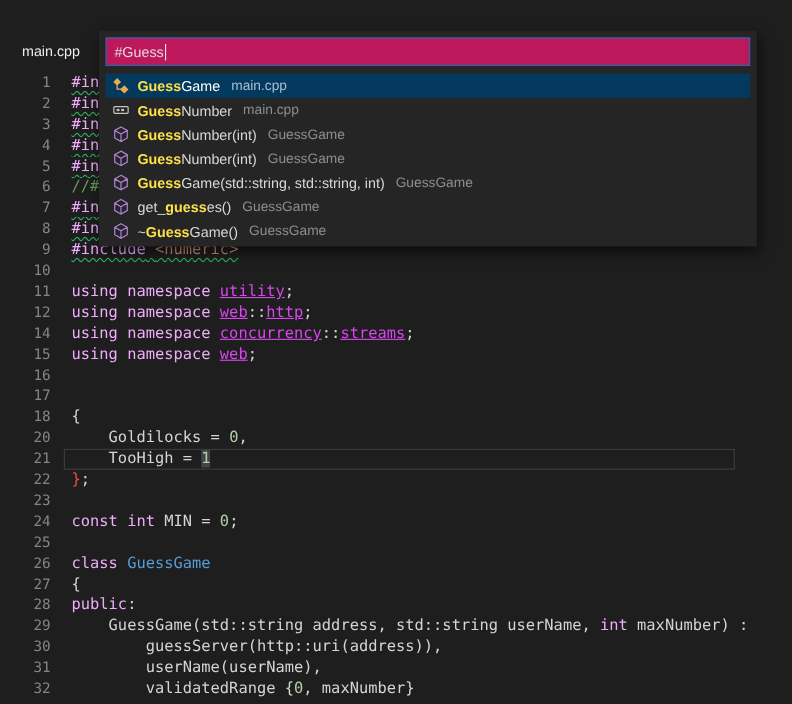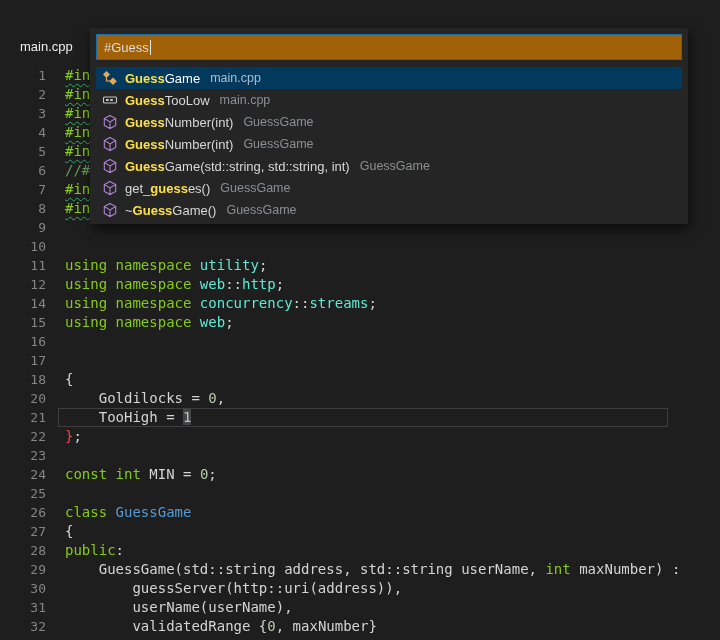--- a/index.html
+++ b/index.html
@@ -14,36 +14,36 @@
 
   
   .editor { position:absolute; top:38px; left:0; right:0; bottom:0; }
   .line { position:relative; display:flex; height:19px; line-height:19px; }
   .ln { flex:0 0 46px; text-align:right; color:#858585;
         font-family:"DejaVu Sans Mono", monospace; font-size:13px; user-select:none; }
   .code { padding-left:19px; white-space:pre;
           font-family:"DejaVu Sans Mono", monospace; font-size:14px; color:#d4d4d4; }
   .line.cur::after { content:""; position:absolute; left:58px; right:0; top:0; bottom:0;
                      border:1px solid #3e3e42; pointer-events:none; }
-  .tk-kw { color:#84cc16; }
-  .tk-ns { color:#5eead4; }
+  .tk-kw { color:#f0abfc; }
+  .tk-ns { color:#d946ef;text-decoration:underline; }
   .tk-ty { color:#569cd6; }
   .tk-nu { color:#b5cea8; }
   .tk-cm { color:#6a9955; }
   .tk-rd { color:#f44747; }
   .tk-st { color:#ce9178; }
   .tk-fg { color:#d4d4d4; }
   .hl   { background:#414449; }
   .sq   { text-decoration:underline; text-decoration-style:wavy;
           text-decoration-color:#2faf64; text-decoration-thickness:1px; text-underline-offset:3px; }
 
   
   .quick-open { position:absolute; top:0; left:90px; width:598px; background:#252526;
                 padding:6px 6px 3px 6px; box-shadow:2px 5px 12px rgba(0,0,0,.6); z-index:10; }
-  .qo-input { height:26px; background:#a16207; border:1px solid #1c6ca8; display:flex;
+  .qo-input { height:26px; background:#be185d; border:1px solid #1c6ca8; display:flex;
               align-items:center; padding:0 7px; color:#dcdcdc; font-size:13px; cursor:text; }
   .caret { display:inline-block; width:1px; height:15px; background:#e6e6e6; margin-left:1px; }
   .qo-list { margin-top:7px; }
   .qo-row { display:flex; align-items:center; height:22px; padding:0 6px; cursor:pointer; }
   .qo-row.selected { background:#04395e; }
   .qo-icon { flex:0 0 16px; height:16px; margin-right:7px; }
   .qo-icon svg { display:block; width:16px; height:16px; }
   .qo-label { font-size:13px; color:#d8d8d8; white-space:pre; }
   .qo-row.selected .qo-label { color:#ffffff; }
   .qo-label .match { color:#fde047; font-weight:bold; }
@@ -90,20 +90,21 @@
         <div class="line">
           <span class="ln">7</span>
           <span class="code"><span class="tk-kw sq">#in</span></span>
         </div>
         <div class="line">
           <span class="ln">8</span>
           <span class="code"><span class="tk-kw sq">#in</span></span>
         </div>
         <div class="line">
           <span class="ln">9</span>
+          <span class="code"><span class="tk-kw sq">#include</span><span class="tk-fg sq"> </span><span class="tk-st sq">&lt;numeric&gt;</span></span>
         </div>
         <div class="line">
           <span class="ln">10</span>
           <span class="code"></span>
         </div>
         <div class="line">
           <span class="ln">11</span>
           <span class="code"><span class="tk-kw">using namespace </span><span class="tk-ns">utility</span><span class="tk-fg">;</span></span>
         </div>
         <div class="line">
@@ -201,21 +202,21 @@
           <span class="qo-desc">main.cpp</span>
         </div>
         <div class="qo-row">
           <span class="qo-icon">
             <svg viewBox="0 0 16 16">
               <rect x="1.5" y="5" width="13" height="6" rx="1" fill="none" stroke="#c5c5c5" stroke-width="1.1"></rect>
               <rect x="4" y="7" width="2.6" height="2" fill="#c5c5c5"></rect>
               <rect x="8.2" y="7" width="2.6" height="2" fill="#c5c5c5"></rect>
             </svg>
           </span>
-          <span class="qo-label"><span class="match">Guess</span><span>TooLow</span></span>
+          <span class="qo-label"><span class="match">Guess</span><span>Number</span></span>
           <span class="qo-desc">main.cpp</span>
         </div>
         <div class="qo-row">
           <span class="qo-icon">
             <svg viewBox="0 0 16 16">
               <path fill="none" stroke="#b180d7" stroke-width="1.1" d="M8 1.4 13.7 4.6v6.8L8 14.6 2.3 11.4V4.6zM2.3 4.6 8 7.9l5.7-3.3M8 7.9v6.7"></path>
             </svg>
           </span>
           <span class="qo-label"><span class="match">Guess</span><span>Number(int)</span></span>
           <span class="qo-desc">GuessGame</span>

